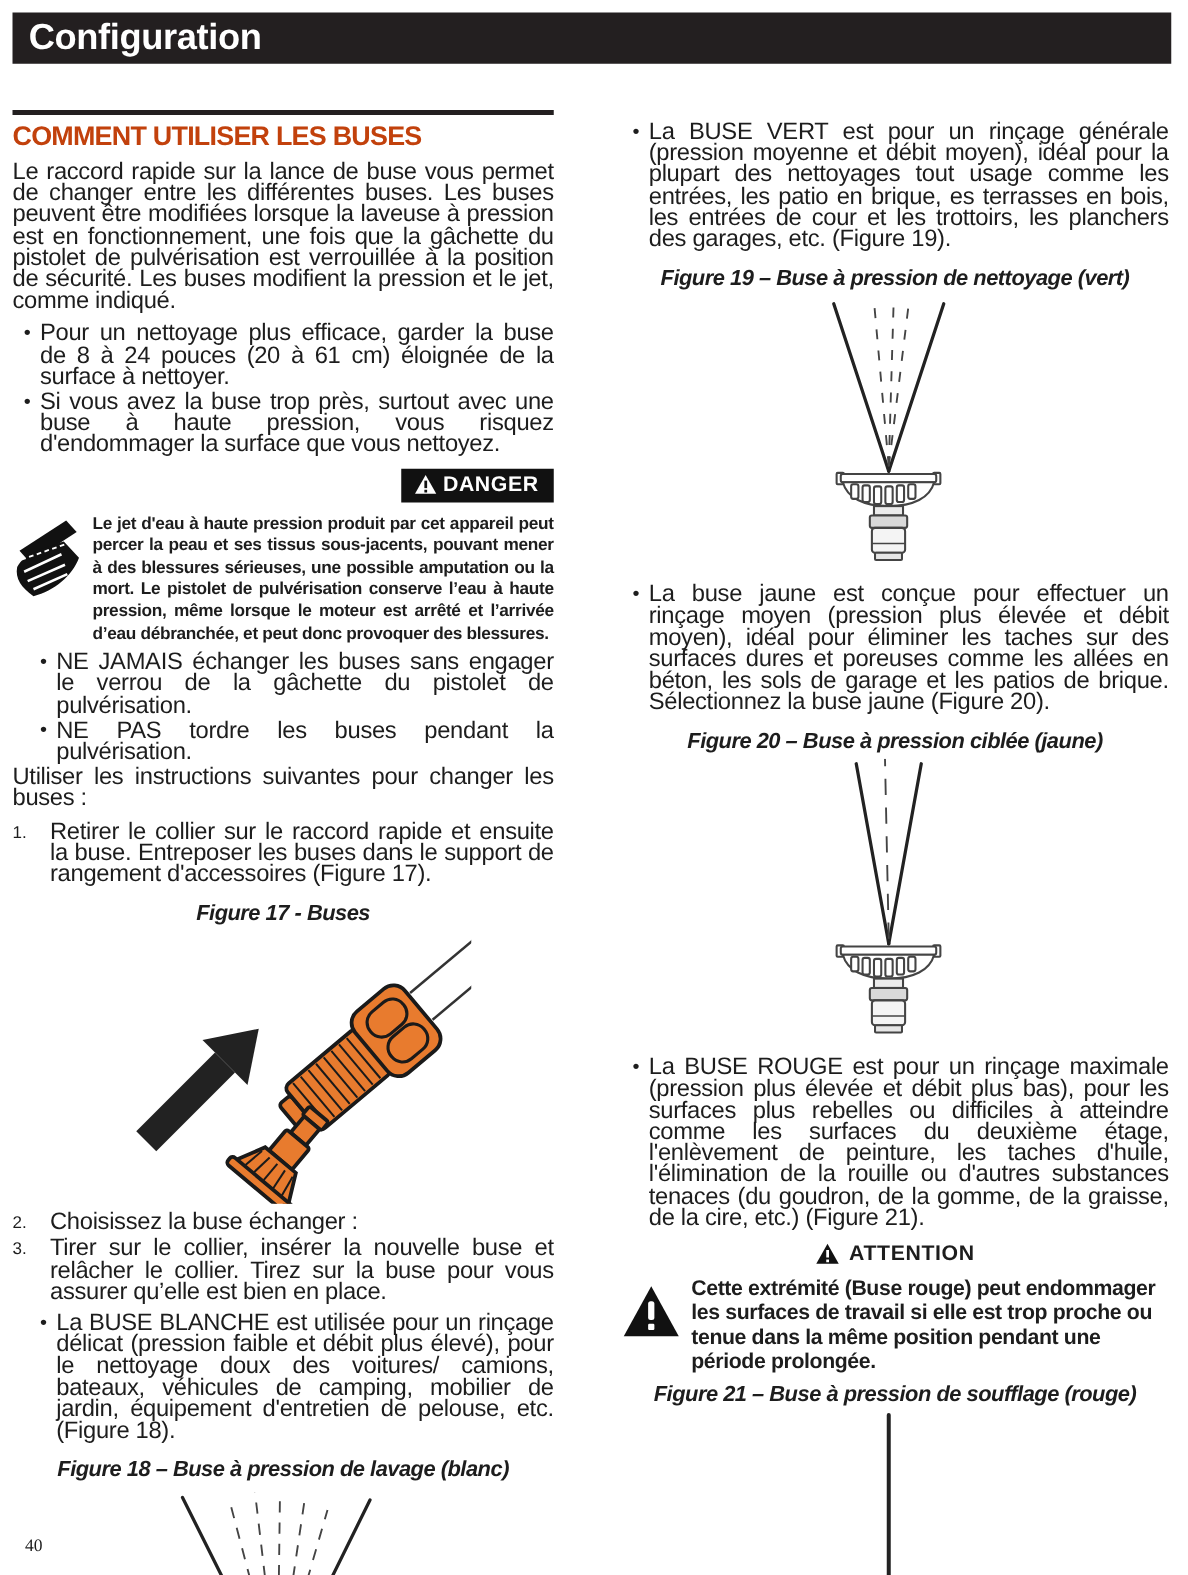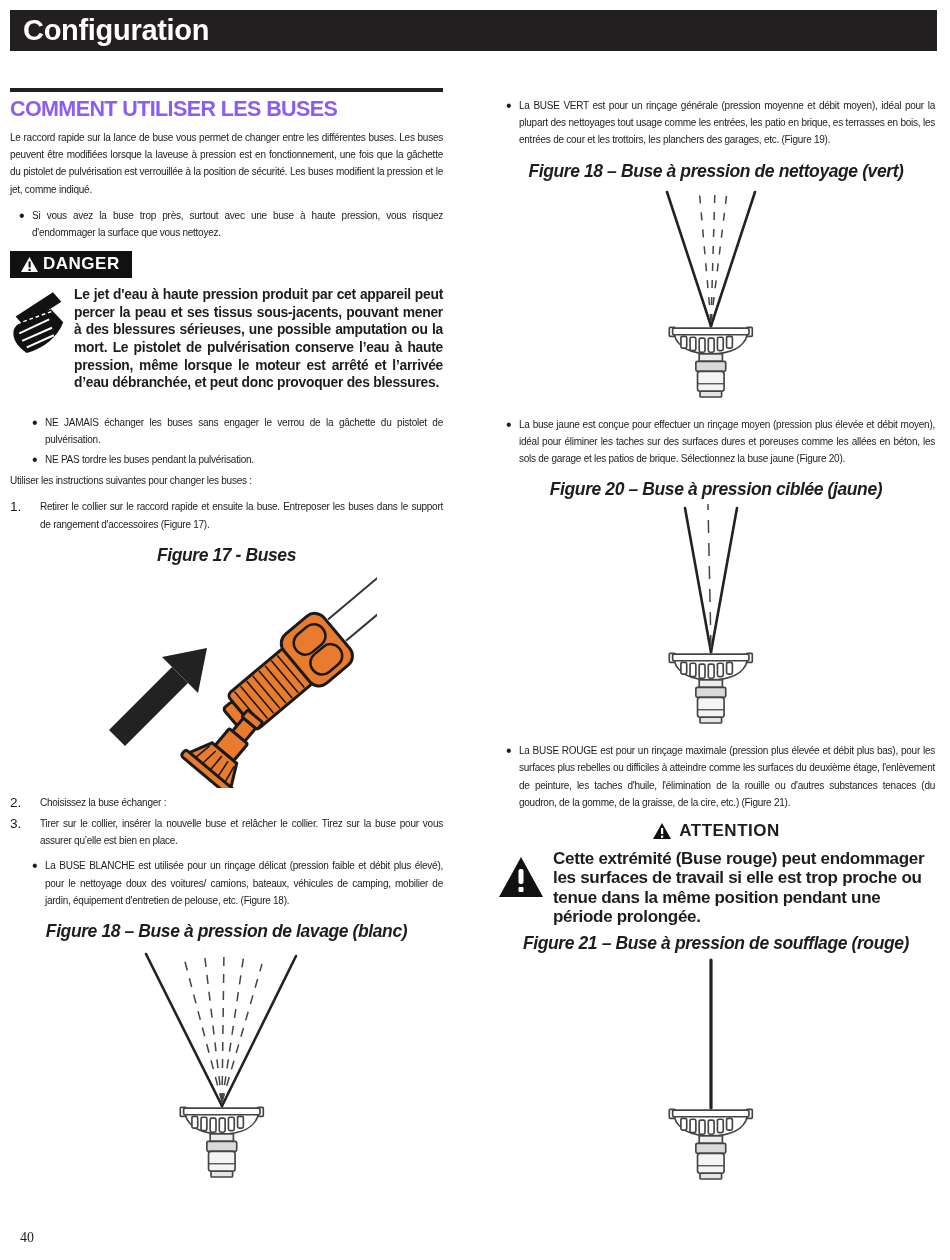--- a/index.html
+++ b/index.html
@@ -9,38 +9,38 @@
   
   .hdr{position:absolute;top:10px;left:10px;width:914px;height:41px;background:#231f20;color:#ffffff;
        display:flex;align-items:center;padding-left:13px;font-size:29px;font-weight:bold;letter-spacing:-0.3px;}
 
   
   .col{position:absolute;top:88px;}
   .col-left{left:10px;width:433px;}
   .col-right{left:497px;width:438px;}
 
   .rule{border-top:4px solid #231f20;margin-bottom:5px;}
-  h2.section{font-size:21.5px;font-weight:bold;letter-spacing:-0.6px;margin:0 0 7px 0;color:#8b5cf6;}
-
-  p.body, .txt{font-size:10px;line-height:17.2px;letter-spacing:-0.25px;text-align:justify;margin:0;}
+  h2.section{font-size:21.5px;font-weight:bold;letter-spacing:-0.6px;margin:0 0 7px 0;color:#c2410c;}
+
+  p.body, .txt{font-size:19px;line-height:17.2px;letter-spacing:-0.25px;text-align:justify;margin:0;}
   p.body{margin-bottom:9px;}
 
   .bullet{display:flex;margin-bottom:3px;}
   .bullet .dot{width:13px;flex:0 0 13px;}
   .bullet .dot::before{content:"•";}
   .bullet .txt{flex:1;}
   .indent1{padding-left:9px;}
   .indent2{padding-left:22px;}
 
   
-  .dangerbox{display:flex;justify-content:flex-start;margin:10px 0 8px 0;}
+  .dangerbox{display:flex;justify-content:flex-end;margin:10px 0 8px 0;}
   .dangerbox .inner{background:#111111;color:#ffffff;font-weight:bold;font-size:17px;letter-spacing:0.5px;
       display:flex;align-items:center;gap:4px;padding:3px 12px 4px 10px;}
 
-  .warnrow{display:flex;gap:8px;margin-bottom:22px;}
+  .warnrow{display:flex;gap:8px;margin-bottom:6px;}
   .warnrow .icon{flex:0 0 56px;padding-top:4px;}
   .warnrow .wtxt{flex:1;font-weight:bold;font-size:13.8px;line-height:17.6px;letter-spacing:-0.25px;text-align:justify;}
 
   .steps .step{display:flex;margin-bottom:4px;}
   .steps .num{flex:0 0 30px;font-size:13.6px;line-height:17.2px;}
   .steps .txt{flex:1;}
 
   .caption{font-size:17.5px;font-weight:bold;font-style:italic;letter-spacing:-0.4px;text-align:center;margin:12px 0 4px 0;}
 
   .fig{display:flex;justify-content:center;}
@@ -90,20 +90,24 @@
   </div>
 
   <div class="col col-left">
     <div class="rule"></div>
     <h2 class="section">COMMENT UTILISER LES BUSES</h2>
 
     <p class="body">Le raccord rapide sur la lance de buse vous permet de changer entre les différentes buses. Les buses peuvent être modifiées lorsque la laveuse à pression est en fonctionnement, une fois que la gâchette du pistolet de pulvérisation est verrouillée à la position de sécurité. Les buses modifient la pression et le jet, comme indiqué.</p>
 
     <div class="bullet indent1">
       <span class="dot"></span>
+      <span class="txt">Pour un nettoyage plus efficace, garder la buse de 8 à 24 pouces (20 à 61 cm) éloignée de la surface à nettoyer.</span>
+    </div>
+    <div class="bullet indent1">
+      <span class="dot"></span>
       <span class="txt">Si vous avez la buse trop près, surtout avec une buse à haute pression, vous risquez d'endommager la surface que vous nettoyez.</span>
     </div>
 
     <div class="dangerbox">
       <span class="inner">
         <svg width="19" height="17" viewBox="0 0 19 17">
           <polygon points="9.5,1 18,16 1,16" fill="#ffffff"></polygon>
           <rect x="8.5" y="5.5" width="2.2" height="6" fill="#111"></rect>
           <rect x="8.5" y="12.8" width="2.2" height="2.2" fill="#111"></rect>
         </svg>
@@ -224,21 +228,21 @@
     </div>
   </div>
 
   <div class="col col-right">
 
     <div class="bullet indent1" style="margin-top:9px;">
       <span class="dot"></span>
       <span class="txt">La BUSE VERT est pour un rinçage générale (pression moyenne et débit moyen), idéal pour la plupart des nettoyages tout usage comme les entrées, les patio en brique, es terrasses en bois, les entrées de cour et les trottoirs, les planchers des garages, etc. (Figure 19).</span>
     </div>
 
-    <div class="caption">Figure 18 – Buse à pression de nettoyage (vert)</div>
+    <div class="caption">Figure 19 – Buse à pression de nettoyage (vert)</div>
 
     <div class="fig">
       <svg width="230" height="220" viewBox="0 0 230 220">
         <g stroke="#222" stroke-width="2.6" stroke-linecap="round">
           <line x1="110" y1="140" x2="66" y2="6"></line>
           <line x1="110" y1="140" x2="154" y2="6"></line>
         </g>
         <g stroke="#444" stroke-width="1.5" stroke-dasharray="8 9">
           <line x1="110" y1="136" x2="98" y2="2"></line>
           <line x1="110" y1="136" x2="114" y2="2"></line>

